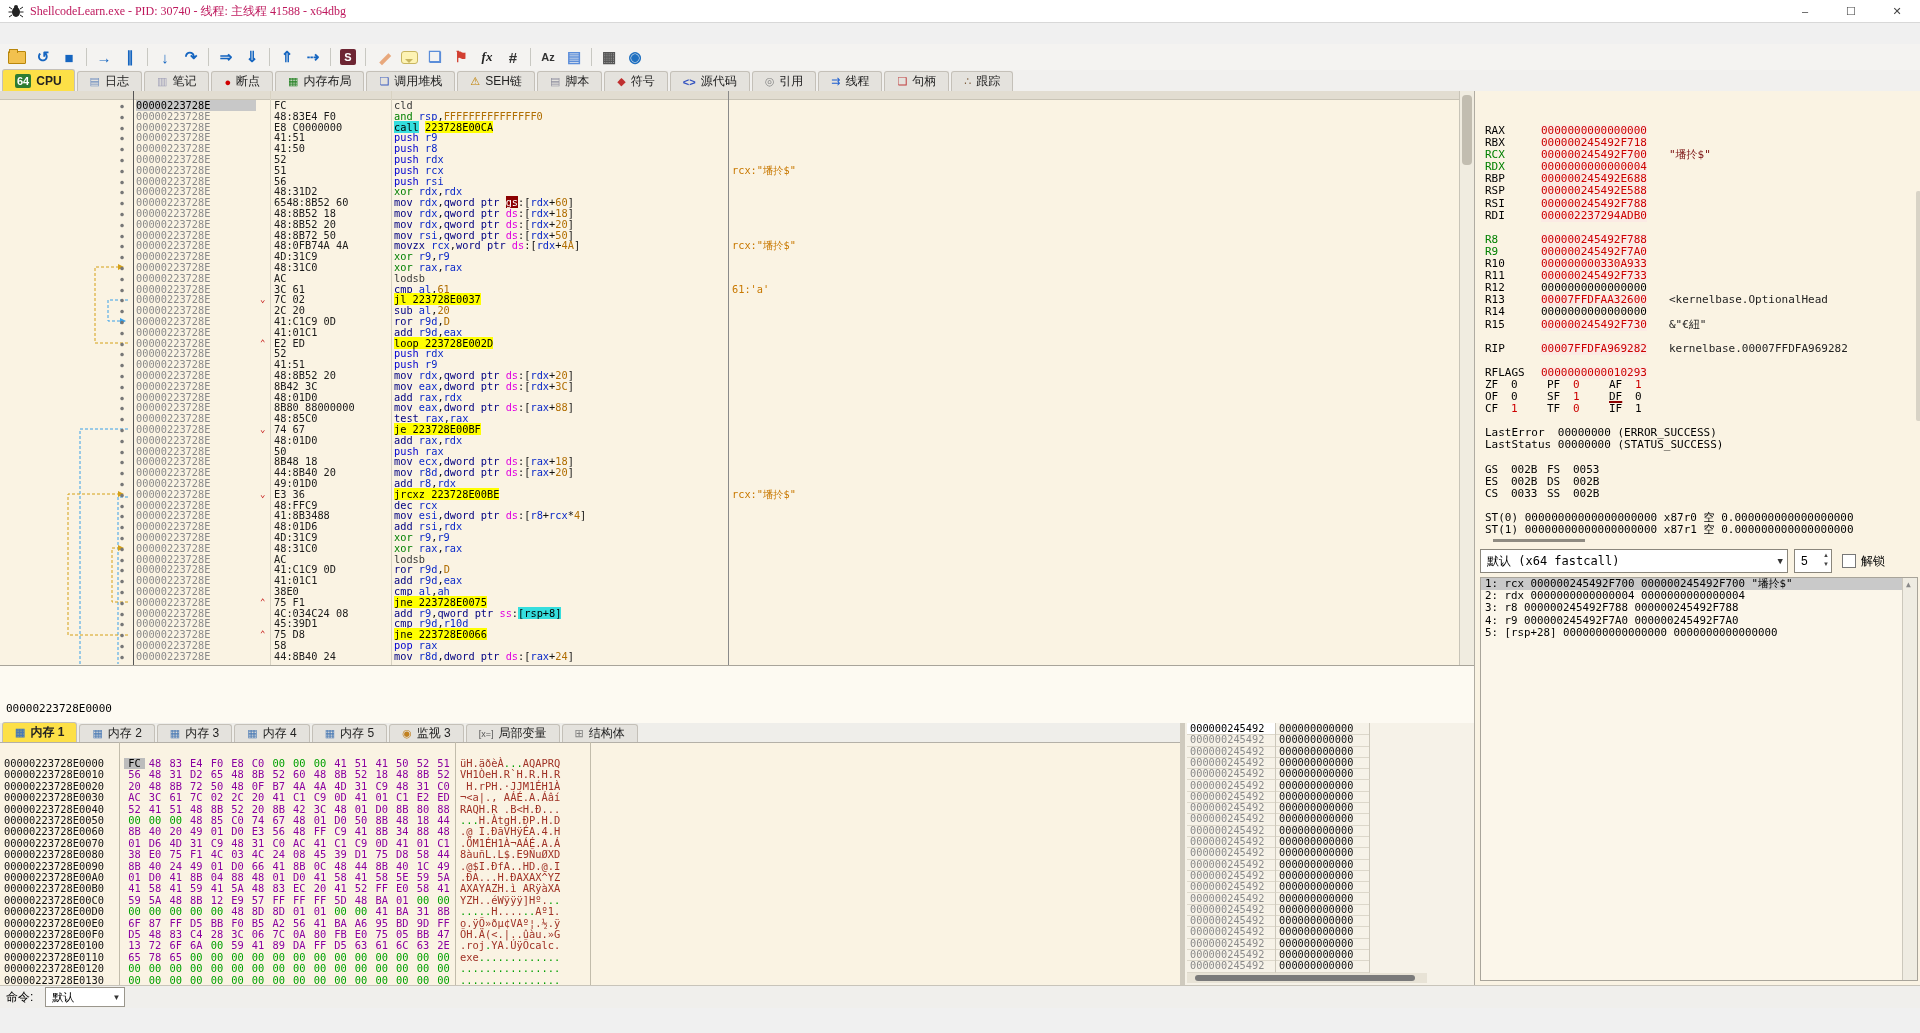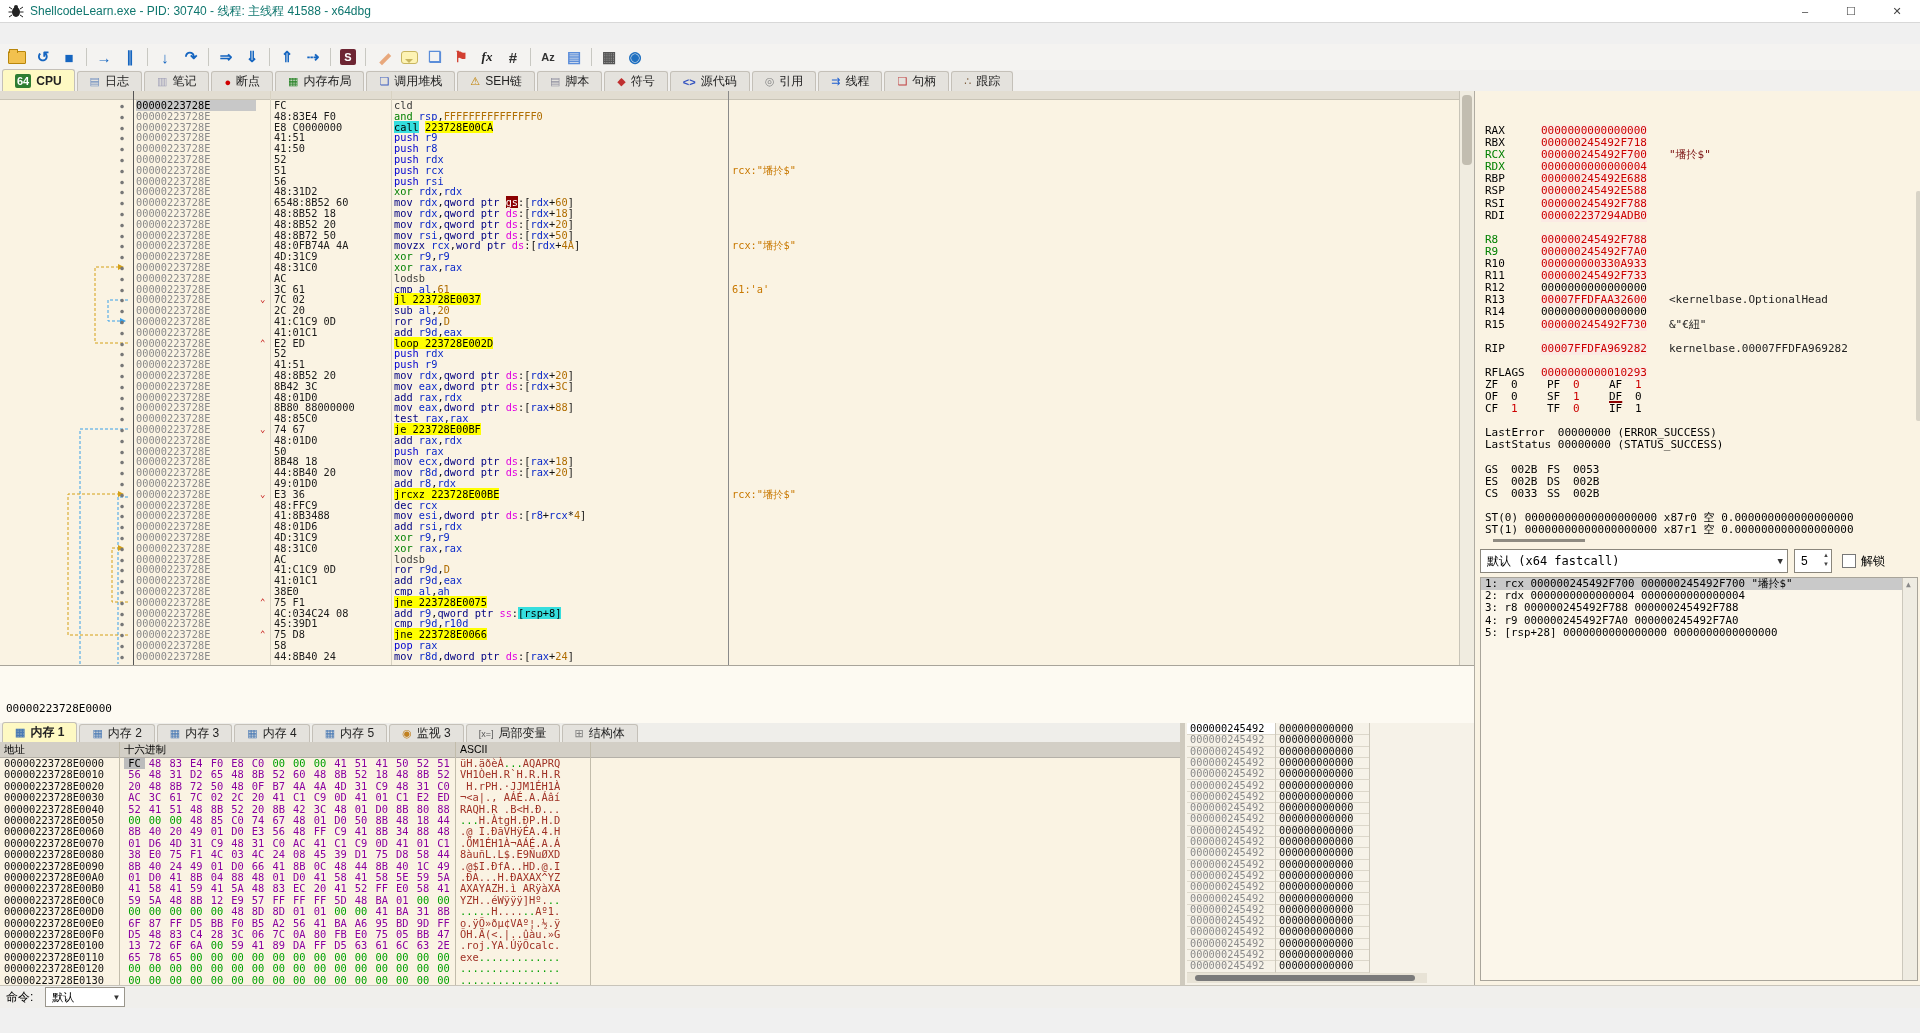--- a/index.html
+++ b/index.html
@@ -4,21 +4,21 @@
 <style>
   html,body{margin:0;padding:0;background:#888;}
   #app{position:relative;width:1920px;height:1033px;background:#f0f0f0;
        font-family:"Liberation Sans",sans-serif;overflow:hidden;color:#000;}
   .mono{font-family:"DejaVu Sans Mono",monospace;}
 
   
   #titlebar{position:absolute;left:0;top:0;width:1920px;height:22px;background:#ffffff;
             display:flex;align-items:center;border-bottom:1px solid #d8d8d8;}
   #title-icon{width:16px;height:14px;margin:0 6px 0 8px;}
-  #title-text{font-size:12px;color:#0f766e;}
+  #title-text{font-size:12px;color:#be185d;font-family:Liberation Serif, serif;}
   #win-controls{margin-left:auto;display:flex;height:22px;}
   .winbtn{width:46px;height:22px;display:flex;align-items:center;justify-content:center;
           font-size:11px;color:#444;}
 
   
   #menubar{position:absolute;left:0;top:22px;width:1920px;height:22px;background:#f5f5f4;
            display:flex;align-items:center;font-size:12px;border-bottom:1px solid #e0e0dc;}
   .menu-item{padding:2px 9px;white-space:nowrap;}
   #build-info{margin-left:10px;color:#555;font-size:12px;font-family:"DejaVu Serif",serif;}
 
@@ -44,21 +44,21 @@
   .ic-page{color:#5b8dd9;}
   .ic-calc{color:#555;}
   .ic-globe{color:#2070c0;}
 
   
   #tabbar{position:absolute;left:0;top:70px;width:1920px;height:21px;background:#f1f0ee;
           display:flex;align-items:flex-end;border-bottom:1px solid #b4b0a8;}
   .tab{height:19px;display:flex;align-items:center;padding:0 12px;font-size:12px;
        border:1px solid #c4c0b8;border-bottom:none;border-radius:3px 3px 0 0;margin-left:2px;
        background:#e4e2dd;color:#222;white-space:nowrap;}
-  .tab.active{background:#fef9c3;height:21px;font-weight:bold;}
+  .tab.active{background:#fde047;height:21px;font-weight:bold;}
   .tab .tico{margin-right:5px;font-size:11px;}
   .tico-cpu{background:#2e7d32;color:#fff;font-size:8px;font-weight:bold;padding:1px 2px;border-radius:2px;}
   .tc-log{color:#7090c0;} .tc-notes{color:#a0a0b8;} .tc-bp{color:#d00000;}
   .tc-mem{color:#208020;} .tc-stack{color:#4060c0;} .tc-seh{color:#c08000;}
   .tc-script{color:#9090a0;} .tc-sym{color:#c03030;} .tc-src{color:#3050c0;font-size:10px;font-weight:bold;}
   .tc-ref{color:#808080;} .tc-thr{color:#2060d0;} .tc-hnd{color:#c04040;} .tc-trace{color:#806040;}
 
   
   #disasm{position:absolute;left:0;top:91px;width:1459px;height:574px;background:#faf3e3;
           border-right:1px solid #b0aca2;overflow:hidden;}
@@ -423,25 +423,20 @@
         </div>
         <div class="tab" style="height: 17px;">
           <span class="tico" style="color: rgb(85, 85, 85); font-size: 9px;">[x=]</span>
           <span>局部变量</span>
         </div>
         <div class="tab" style="height: 17px;">
           <span class="tico" style="color: rgb(128, 128, 128);">⊞</span>
           <span>结构体</span>
         </div>
       </div>
-    <div id="dumphdr">
-      <span id="dh-addr">地址</span>
-      <span id="dh-hex">十六进制</span>
-      <span id="dh-ascii">ASCII</span>
-    </div>
     <div id="dh-v1"></div>
       <div id="dh-v2"></div>
       <div id="dh-v3"></div>
     <div id="dumprows">
         <div class="hrow" style="top: 0px;"><span class="haddr">00000223728E0000</span><span class="hbyte selected" style="left: 124px;">FC</span><span class="hbyte" style="left: 144.6px;">48</span><span class="hbyte" style="left: 165.2px;">83</span><span class="hbyte" style="left: 185.8px;">E4</span><span class="hbyte" style="left: 206.4px;">F0</span><span class="hbyte" style="left: 227px;">E8</span><span class="hbyte" style="left: 247.6px;">C0</span><span class="hbyte zero" style="left: 268.2px;">00</span><span class="hbyte zero" style="left: 288.8px;">00</span><span class="hbyte zero" style="left: 309.4px;">00</span><span class="hbyte" style="left: 330px;">41</span><span class="hbyte" style="left: 350.6px;">51</span><span class="hbyte" style="left: 371.2px;">41</span><span class="hbyte" style="left: 391.8px;">50</span><span class="hbyte" style="left: 412.4px;">52</span><span class="hbyte" style="left: 433px;">51</span><span class="hascii"><span class="ac">ü</span><span class="ac">H</span><span class="ac">.</span><span class="ac">ä</span><span class="ac">ð</span><span class="ac">è</span><span class="ac">À</span><span class="ac zero">.</span><span class="ac zero">.</span><span class="ac zero">.</span><span class="ac">A</span><span class="ac">Q</span><span class="ac">A</span><span class="ac">P</span><span class="ac">R</span><span class="ac">Q</span></span></div>
         <div class="hrow" style="top: 11.4px;"><span class="haddr">00000223728E0010</span><span class="hbyte" style="left: 124px;">56</span><span class="hbyte" style="left: 144.6px;">48</span><span class="hbyte" style="left: 165.2px;">31</span><span class="hbyte" style="left: 185.8px;">D2</span><span class="hbyte" style="left: 206.4px;">65</span><span class="hbyte" style="left: 227px;">48</span><span class="hbyte" style="left: 247.6px;">8B</span><span class="hbyte" style="left: 268.2px;">52</span><span class="hbyte" style="left: 288.8px;">60</span><span class="hbyte" style="left: 309.4px;">48</span><span class="hbyte" style="left: 330px;">8B</span><span class="hbyte" style="left: 350.6px;">52</span><span class="hbyte" style="left: 371.2px;">18</span><span class="hbyte" style="left: 391.8px;">48</span><span class="hbyte" style="left: 412.4px;">8B</span><span class="hbyte" style="left: 433px;">52</span><span class="hascii"><span class="ac">V</span><span class="ac">H</span><span class="ac">1</span><span class="ac">Ò</span><span class="ac">e</span><span class="ac">H</span><span class="ac">.</span><span class="ac">R</span><span class="ac">`</span><span class="ac">H</span><span class="ac">.</span><span class="ac">R</span><span class="ac">.</span><span class="ac">H</span><span class="ac">.</span><span class="ac">R</span></span></div>
         <div class="hrow" style="top: 22.8px;"><span class="haddr">00000223728E0020</span><span class="hbyte" style="left: 124px;">20</span><span class="hbyte" style="left: 144.6px;">48</span><span class="hbyte" style="left: 165.2px;">8B</span><span class="hbyte" style="left: 185.8px;">72</span><span class="hbyte" style="left: 206.4px;">50</span><span class="hbyte" style="left: 227px;">48</span><span class="hbyte" style="left: 247.6px;">0F</span><span class="hbyte" style="left: 268.2px;">B7</span><span class="hbyte" style="left: 288.8px;">4A</span><span class="hbyte" style="left: 309.4px;">4A</span><span class="hbyte" style="left: 330px;">4D</span><span class="hbyte" style="left: 350.6px;">31</span><span class="hbyte" style="left: 371.2px;">C9</span><span class="hbyte" style="left: 391.8px;">48</span><span class="hbyte" style="left: 412.4px;">31</span><span class="hbyte" style="left: 433px;">C0</span><span class="hascii"><span class="ac"> </span><span class="ac">H</span><span class="ac">.</span><span class="ac">r</span><span class="ac">P</span><span class="ac">H</span><span class="ac">.</span><span class="ac">·</span><span class="ac">J</span><span class="ac">J</span><span class="ac">M</span><span class="ac">1</span><span class="ac">É</span><span class="ac">H</span><span class="ac">1</span><span class="ac">À</span></span></div>
         <div class="hrow" style="top: 34.2px;"><span class="haddr">00000223728E0030</span><span class="hbyte" style="left: 124px;">AC</span><span class="hbyte" style="left: 144.6px;">3C</span><span class="hbyte" style="left: 165.2px;">61</span><span class="hbyte" style="left: 185.8px;">7C</span><span class="hbyte" style="left: 206.4px;">02</span><span class="hbyte" style="left: 227px;">2C</span><span class="hbyte" style="left: 247.6px;">20</span><span class="hbyte" style="left: 268.2px;">41</span><span class="hbyte" style="left: 288.8px;">C1</span><span class="hbyte" style="left: 309.4px;">C9</span><span class="hbyte" style="left: 330px;">0D</span><span class="hbyte" style="left: 350.6px;">41</span><span class="hbyte" style="left: 371.2px;">01</span><span class="hbyte" style="left: 391.8px;">C1</span><span class="hbyte" style="left: 412.4px;">E2</span><span class="hbyte" style="left: 433px;">ED</span><span class="hascii"><span class="ac">¬</span><span class="ac">&lt;</span><span class="ac">a</span><span class="ac">|</span><span class="ac">.</span><span class="ac">,</span><span class="ac"> </span><span class="ac">A</span><span class="ac">Á</span><span class="ac">É</span><span class="ac">.</span><span class="ac">A</span><span class="ac">.</span><span class="ac">Á</span><span class="ac">â</span><span class="ac">í</span></span></div>
         <div class="hrow" style="top: 45.6px;"><span class="haddr">00000223728E0040</span><span class="hbyte" style="left: 124px;">52</span><span class="hbyte" style="left: 144.6px;">41</span><span class="hbyte" style="left: 165.2px;">51</span><span class="hbyte" style="left: 185.8px;">48</span><span class="hbyte" style="left: 206.4px;">8B</span><span class="hbyte" style="left: 227px;">52</span><span class="hbyte" style="left: 247.6px;">20</span><span class="hbyte" style="left: 268.2px;">8B</span><span class="hbyte" style="left: 288.8px;">42</span><span class="hbyte" style="left: 309.4px;">3C</span><span class="hbyte" style="left: 330px;">48</span><span class="hbyte" style="left: 350.6px;">01</span><span class="hbyte" style="left: 371.2px;">D0</span><span class="hbyte" style="left: 391.8px;">8B</span><span class="hbyte" style="left: 412.4px;">80</span><span class="hbyte" style="left: 433px;">88</span><span class="hascii"><span class="ac">R</span><span class="ac">A</span><span class="ac">Q</span><span class="ac">H</span><span class="ac">.</span><span class="ac">R</span><span class="ac"> </span><span class="ac">.</span><span class="ac">B</span><span class="ac">&lt;</span><span class="ac">H</span><span class="ac">.</span><span class="ac">Ð</span><span class="ac">.</span><span class="ac">.</span><span class="ac">.</span></span></div>
         <div class="hrow" style="top: 57px;"><span class="haddr">00000223728E0050</span><span class="hbyte zero" style="left: 124px;">00</span><span class="hbyte zero" style="left: 144.6px;">00</span><span class="hbyte zero" style="left: 165.2px;">00</span><span class="hbyte" style="left: 185.8px;">48</span><span class="hbyte" style="left: 206.4px;">85</span><span class="hbyte" style="left: 227px;">C0</span><span class="hbyte" style="left: 247.6px;">74</span><span class="hbyte" style="left: 268.2px;">67</span><span class="hbyte" style="left: 288.8px;">48</span><span class="hbyte" style="left: 309.4px;">01</span><span class="hbyte" style="left: 330px;">D0</span><span class="hbyte" style="left: 350.6px;">50</span><span class="hbyte" style="left: 371.2px;">8B</span><span class="hbyte" style="left: 391.8px;">48</span><span class="hbyte" style="left: 412.4px;">18</span><span class="hbyte" style="left: 433px;">44</span><span class="hascii"><span class="ac zero">.</span><span class="ac zero">.</span><span class="ac zero">.</span><span class="ac">H</span><span class="ac">.</span><span class="ac">À</span><span class="ac">t</span><span class="ac">g</span><span class="ac">H</span><span class="ac">.</span><span class="ac">Ð</span><span class="ac">P</span><span class="ac">.</span><span class="ac">H</span><span class="ac">.</span><span class="ac">D</span></span></div>

